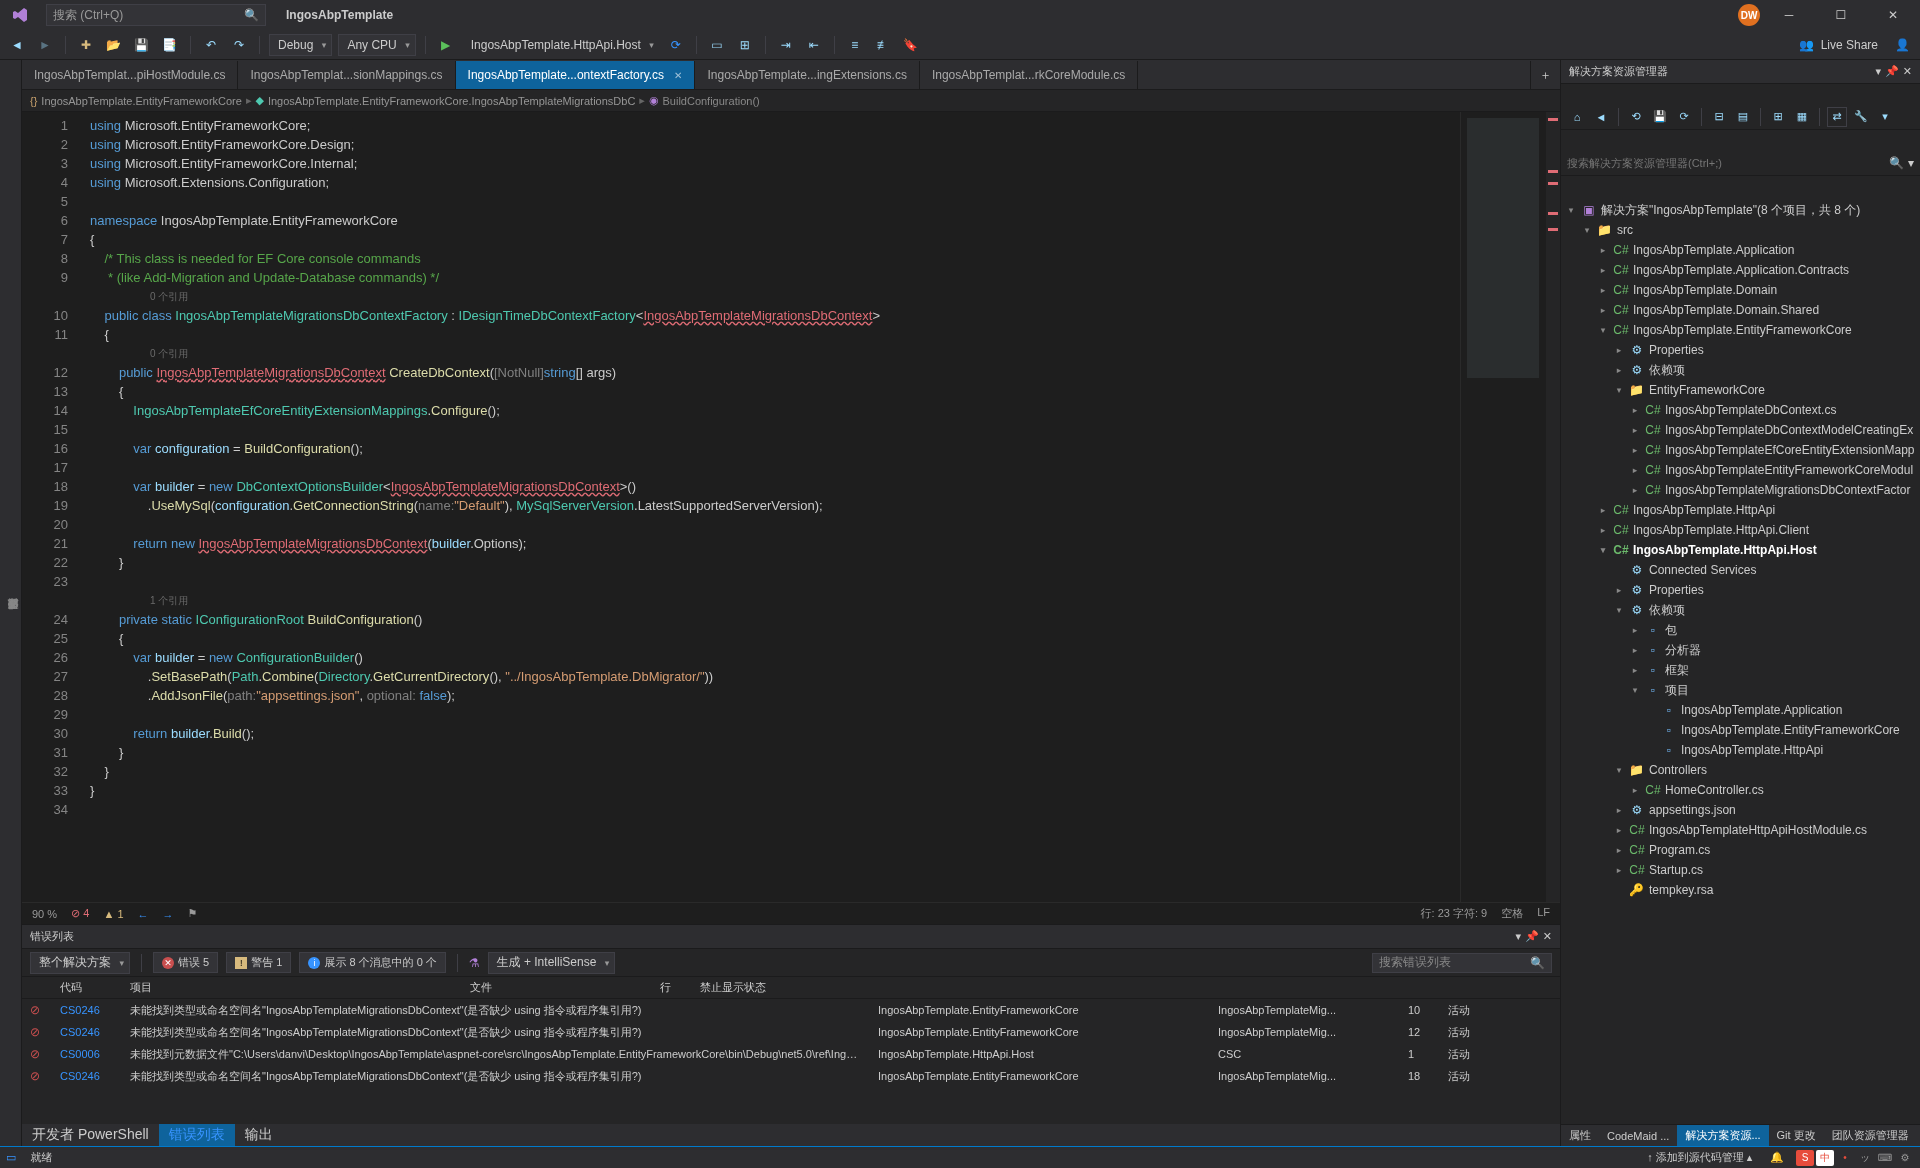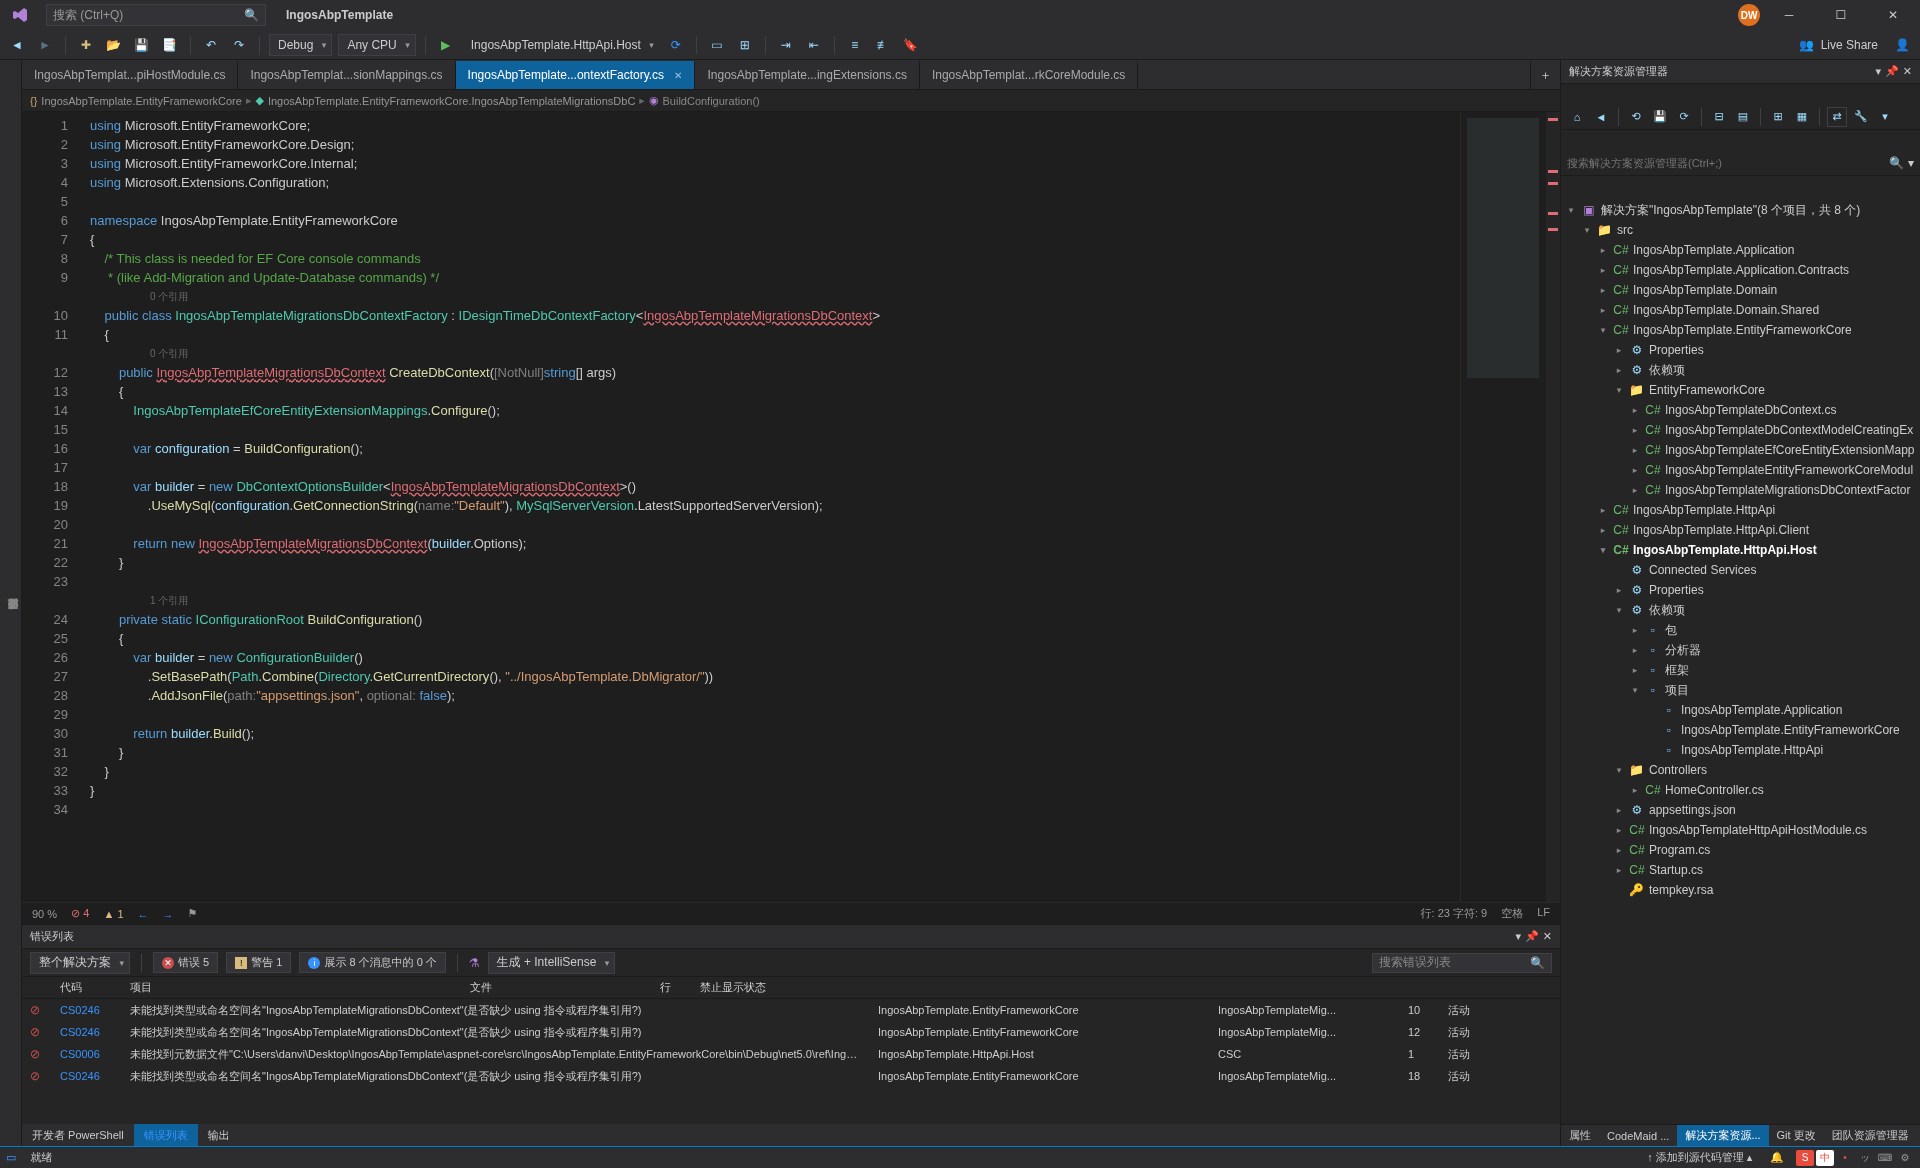--- a/index.html
+++ b/index.html
@@ -76,21 +76,21 @@
 .err-search { margin-left:auto; width:180px; height:20px; background:#333337; border:1px solid #3f3f46; display:flex; align-items:center; padding:0 6px; color:#888; }
 .errorlist-cols { height:22px; display:flex; align-items:center; border-bottom:1px solid #1b1b1c; font-size:11px; color:#ccc; background:#252526; }
 .errorlist-cols > div, .error-row > div { padding:0 8px; overflow:hidden; text-overflow:ellipsis; white-space:nowrap; }
 .col-icon{width:30px;} .col-code{width:70px;} .col-desc{flex:1;} .col-proj{width:340px;} .col-file{width:190px;} .col-line{width:40px;} .col-state{width:120px;}
 .error-rows { flex:1; overflow:auto; }
 .error-row { height:22px; display:flex; align-items:center; font-size:11px; color:#ccc; }
 .error-row .ico { color:#c94f4f; font-size:12px; }
 .error-row .code-cell { color:#3794ff;}
 
 
-.bottom-tabs { height:22px; background:#2d2d30; display:flex; align-items:center; font-size:11px;}
+.bottom-tabs { height:22px; background:#2d2d30; display:flex; align-items:center; font-size:14px;}
 .bottom-tabs .bt { padding:0 10px; height:100%; display:flex; align-items:center; color:#ccc; }
 .bottom-tabs .bt.active { background:#0e639c; color:#fff; }
 .bottom-tabs .bt.blue { color:#3794ff; }
 
 
 .right-panel .hdr { height:24px; background:#2d2d30; border-bottom:1px solid #1b1b1c; display:flex; align-items:center; padding:0 8px; font-size:11px; }
 .right-panel .hdr .right { margin-left:auto; display:flex; gap:4px; }
 .right-panel .rp-toolbar { height:26px; display:flex; align-items:center; gap:4px; padding:0 6px; border-bottom:1px solid #1b1b1c; }
 .rp-toolbar .tico { width:20px; height:20px; display:flex; align-items:center; justify-content:center; color:#9cdcfe; font-size:11px; }
 .rp-search { height:26px; border-bottom:1px solid #1b1b1c; display:flex; align-items:center; padding:0 6px; }

